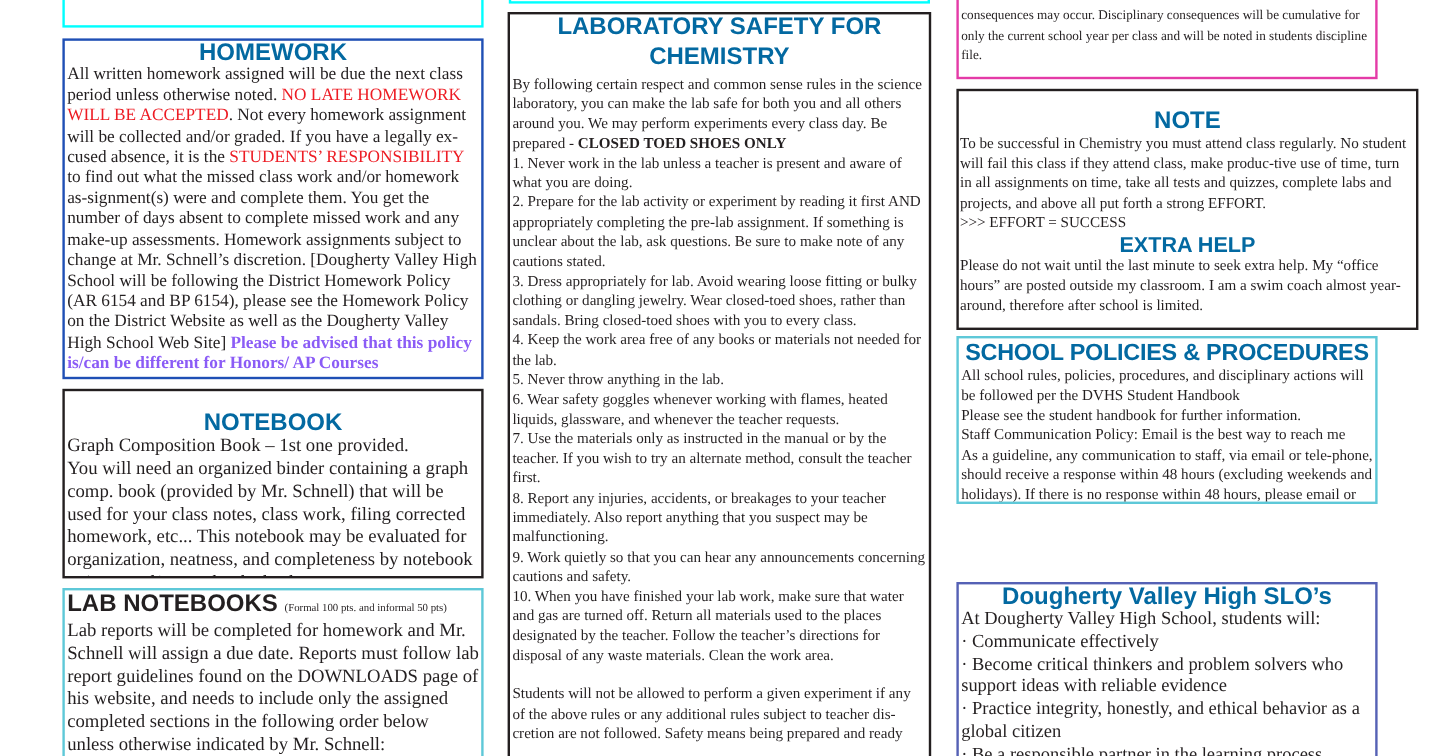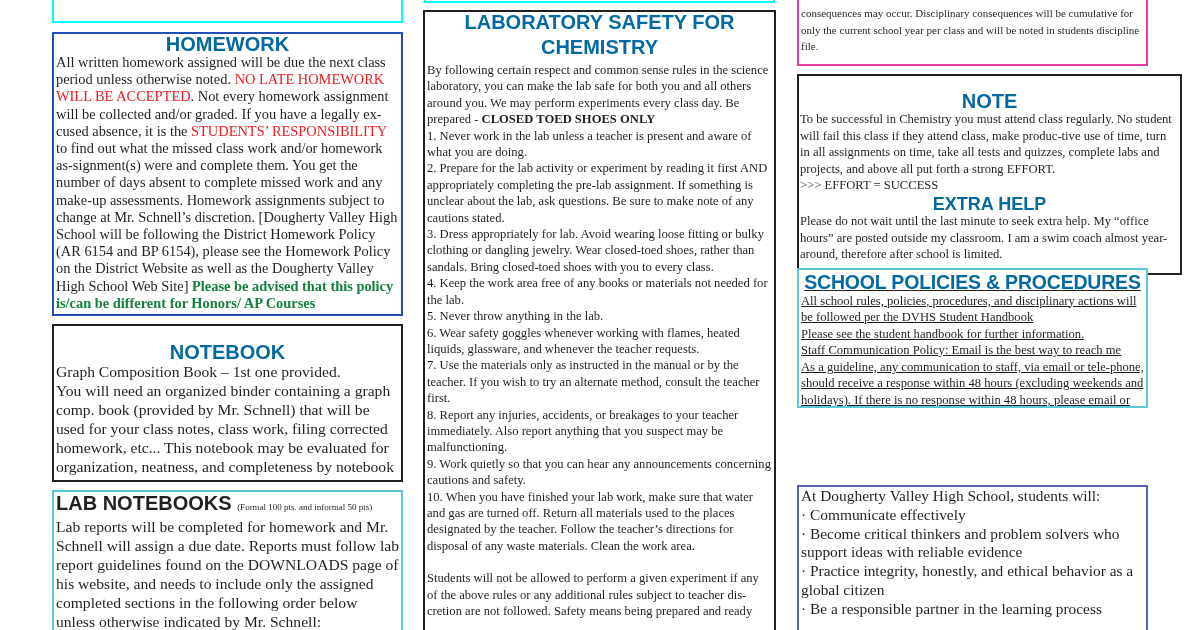--- a/index.html
+++ b/index.html
@@ -4,21 +4,21 @@
 <style>
   html, body { margin:0; padding:0; }
   body {
     width:1200px; height:630px; overflow:hidden; background:#ffffff; position:relative;
     font-family:"Liberation Serif","DejaVu Serif",serif; color:#231f20;
   }
   .box { position:absolute; box-sizing:border-box; background:#fff; overflow:hidden; }
   .h { font-family:"Liberation Sans","DejaVu Sans",sans-serif; font-weight:bold; text-align:center; color:#0369a1; line-height:1; }
   .p { margin:0; }
   .red { color:#ed1c24; }
-  .green { color:#15803d; font-weight:bold; }
+  .green { color:#8b5cf6; font-weight:bold; }
   .b { font-weight:bold; }
   .it { }
 
   
   #box-top-left { left:52px; top:-4px; width:351px; height:27px; border:2px solid #00ffff; }
   #box-homework { left:52px; top:32px; width:351px; height:284px; border:2.5px solid #1f4fb5; padding:0 2px; }
   #box-homework .h { font-size:20px; margin-top:0px; }
   #box-homework .txt { font-size:14.4px; line-height:17.2px; }
   #box-notebook { left:52px; top:324px; width:351px; height:158px; border:2.5px solid #231f20; padding:0 2px; }
   #box-notebook .h { font-size:20px; margin-top:16px; }
@@ -34,21 +34,21 @@
   #box-labsafety .h { font-size:20px; line-height:29px; margin-top:-4px; }
   #box-labsafety .txt { font-size:12.6px; line-height:16.4px; }
 
   
   #box-discipline { left:797px; top:-4px; width:351px; height:70px; border:2px solid #e43ba7; padding:0 2px; }
   #box-discipline .txt { font-size:11px; line-height:16.6px; margin-top:7px; }
   #box-note { left:797px; top:74px; width:385px; height:201px; border:2.5px solid #231f20; padding:12px 1px; }
   #box-note .h { font-size:20px; margin-top:3px; }
   #box-note .txt { font-size:12.6px; line-height:16.6px; }
   #box-note .h2 { font-size:18px; margin-top:1px; }
-  #box-policies { left:797px; top:268px; width:351px; height:140px; border:2px solid #5ec8d8; padding:0 2px;text-decoration:underline; }
+  #box-policies { left:797px; top:280px; width:351px; height:140px; border:2px solid #5ec8d8; padding:0 2px; }
   #box-policies .h { font-size:19.5px; margin-top:3px; letter-spacing:-0.2px; }
   #box-policies .txt { font-size:12.6px; line-height:16.6px; }
   #box-slo { left:797px; top:485px; width:351px; height:160px; border:2px solid #5561b5; padding:0 2px; }
   #box-slo .h { font-size:20px; margin-top:0px; }
   #box-slo .txt { font-size:15.4px; line-height:18.8px; }
 </style>
 </head>
 <body>
 
 <div class="box" id="box-top-left"></div>
@@ -105,18 +105,19 @@
 
 <div class="box" id="box-policies">
   <div class="h">SCHOOL POLICIES &amp; PROCEDURES</div>
   <p class="p txt">All school rules, policies, procedures, and disciplinary actions will be followed per the DVHS Student Handbook</p>
   <p class="p txt">Please see the student handbook for further information.</p>
   <p class="p txt">Staff Communication Policy: Email is the best way to reach me</p>
   <p class="p txt">As a guideline, any communication to staff, via email or tele-phone, should receive a response within 48 hours (excluding weekends and holidays).  If there is no response within 48 hours, please email or call again stating this is the second attempt.  The 48-hour guideline may be affected by illness, conferences, or technology problems.</p>
 </div>
 
 <div class="box" id="box-slo">
+  <div class="h">Dougherty Valley High SLO’s</div>
   <p class="p txt">At Dougherty Valley High School, students will:</p>
   <p class="p txt">· Communicate effectively</p>
   <p class="p txt">· Become critical thinkers and problem solvers who support ideas with reliable evidence</p>
   <p class="p txt">· Practice integrity, honestly, and ethical behavior as a global citizen</p>
   <p class="p txt">· Be a responsible partner in the learning process</p>
 </div>
 
 </body></html>

